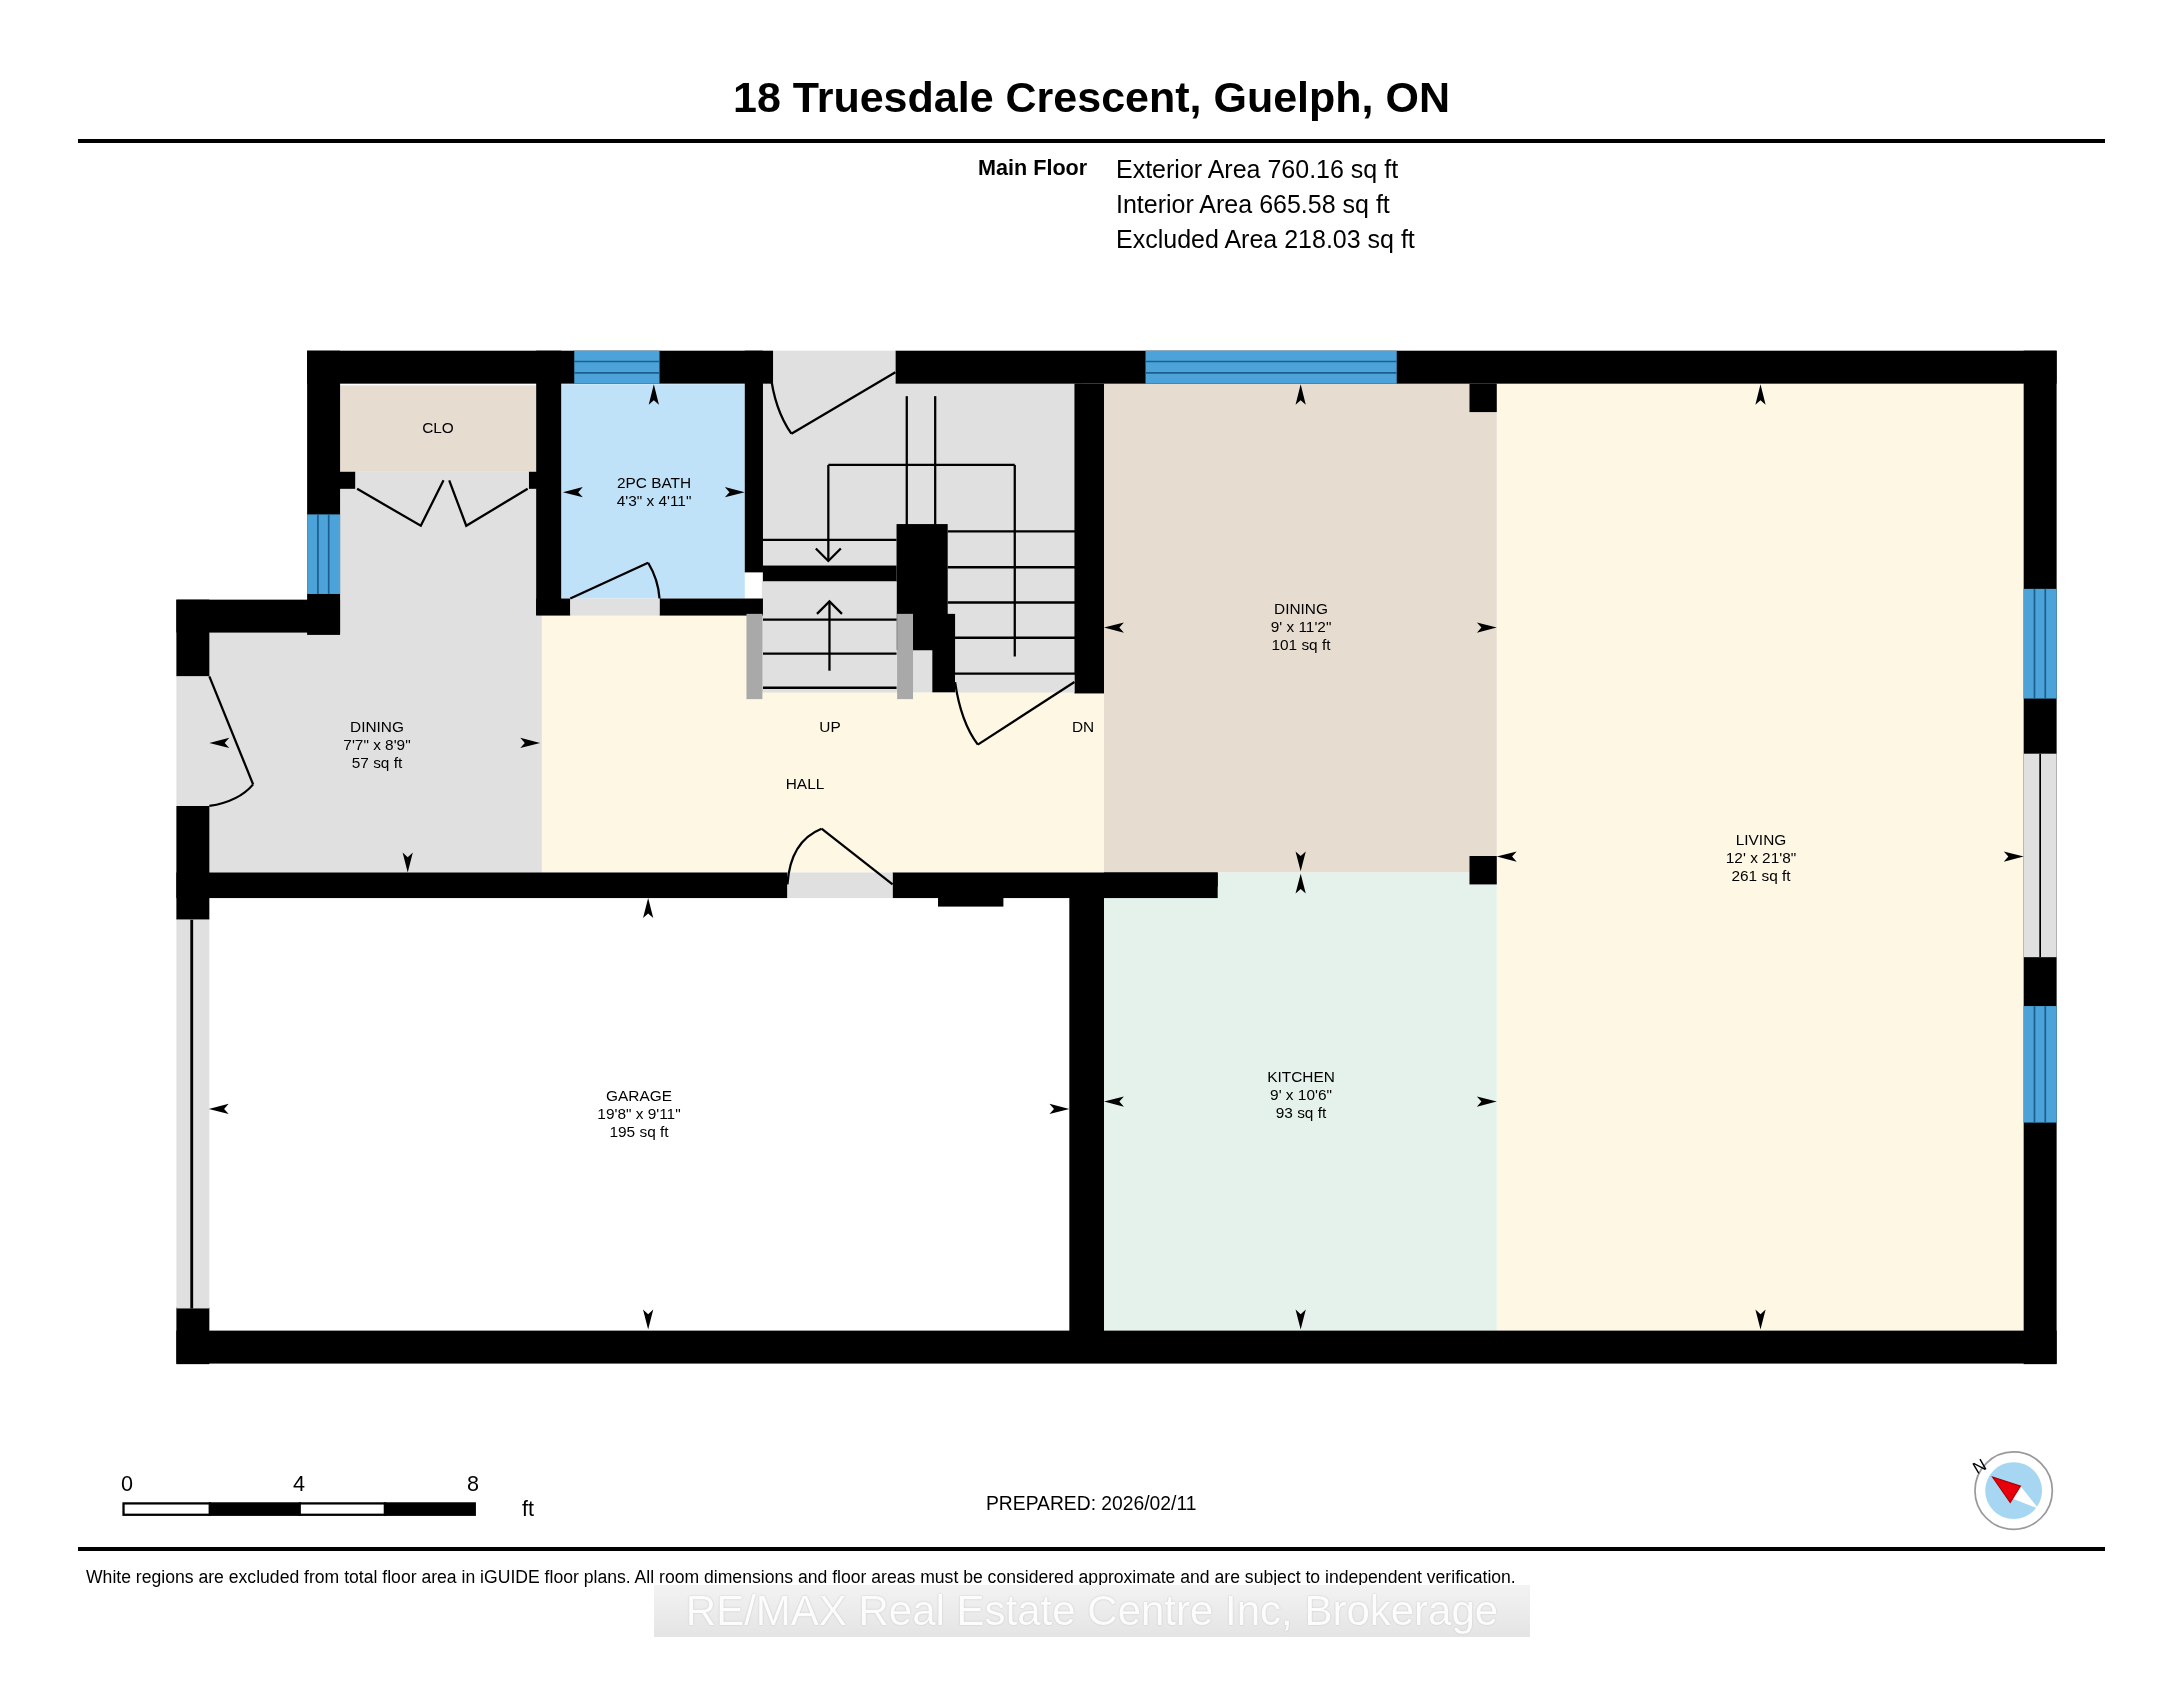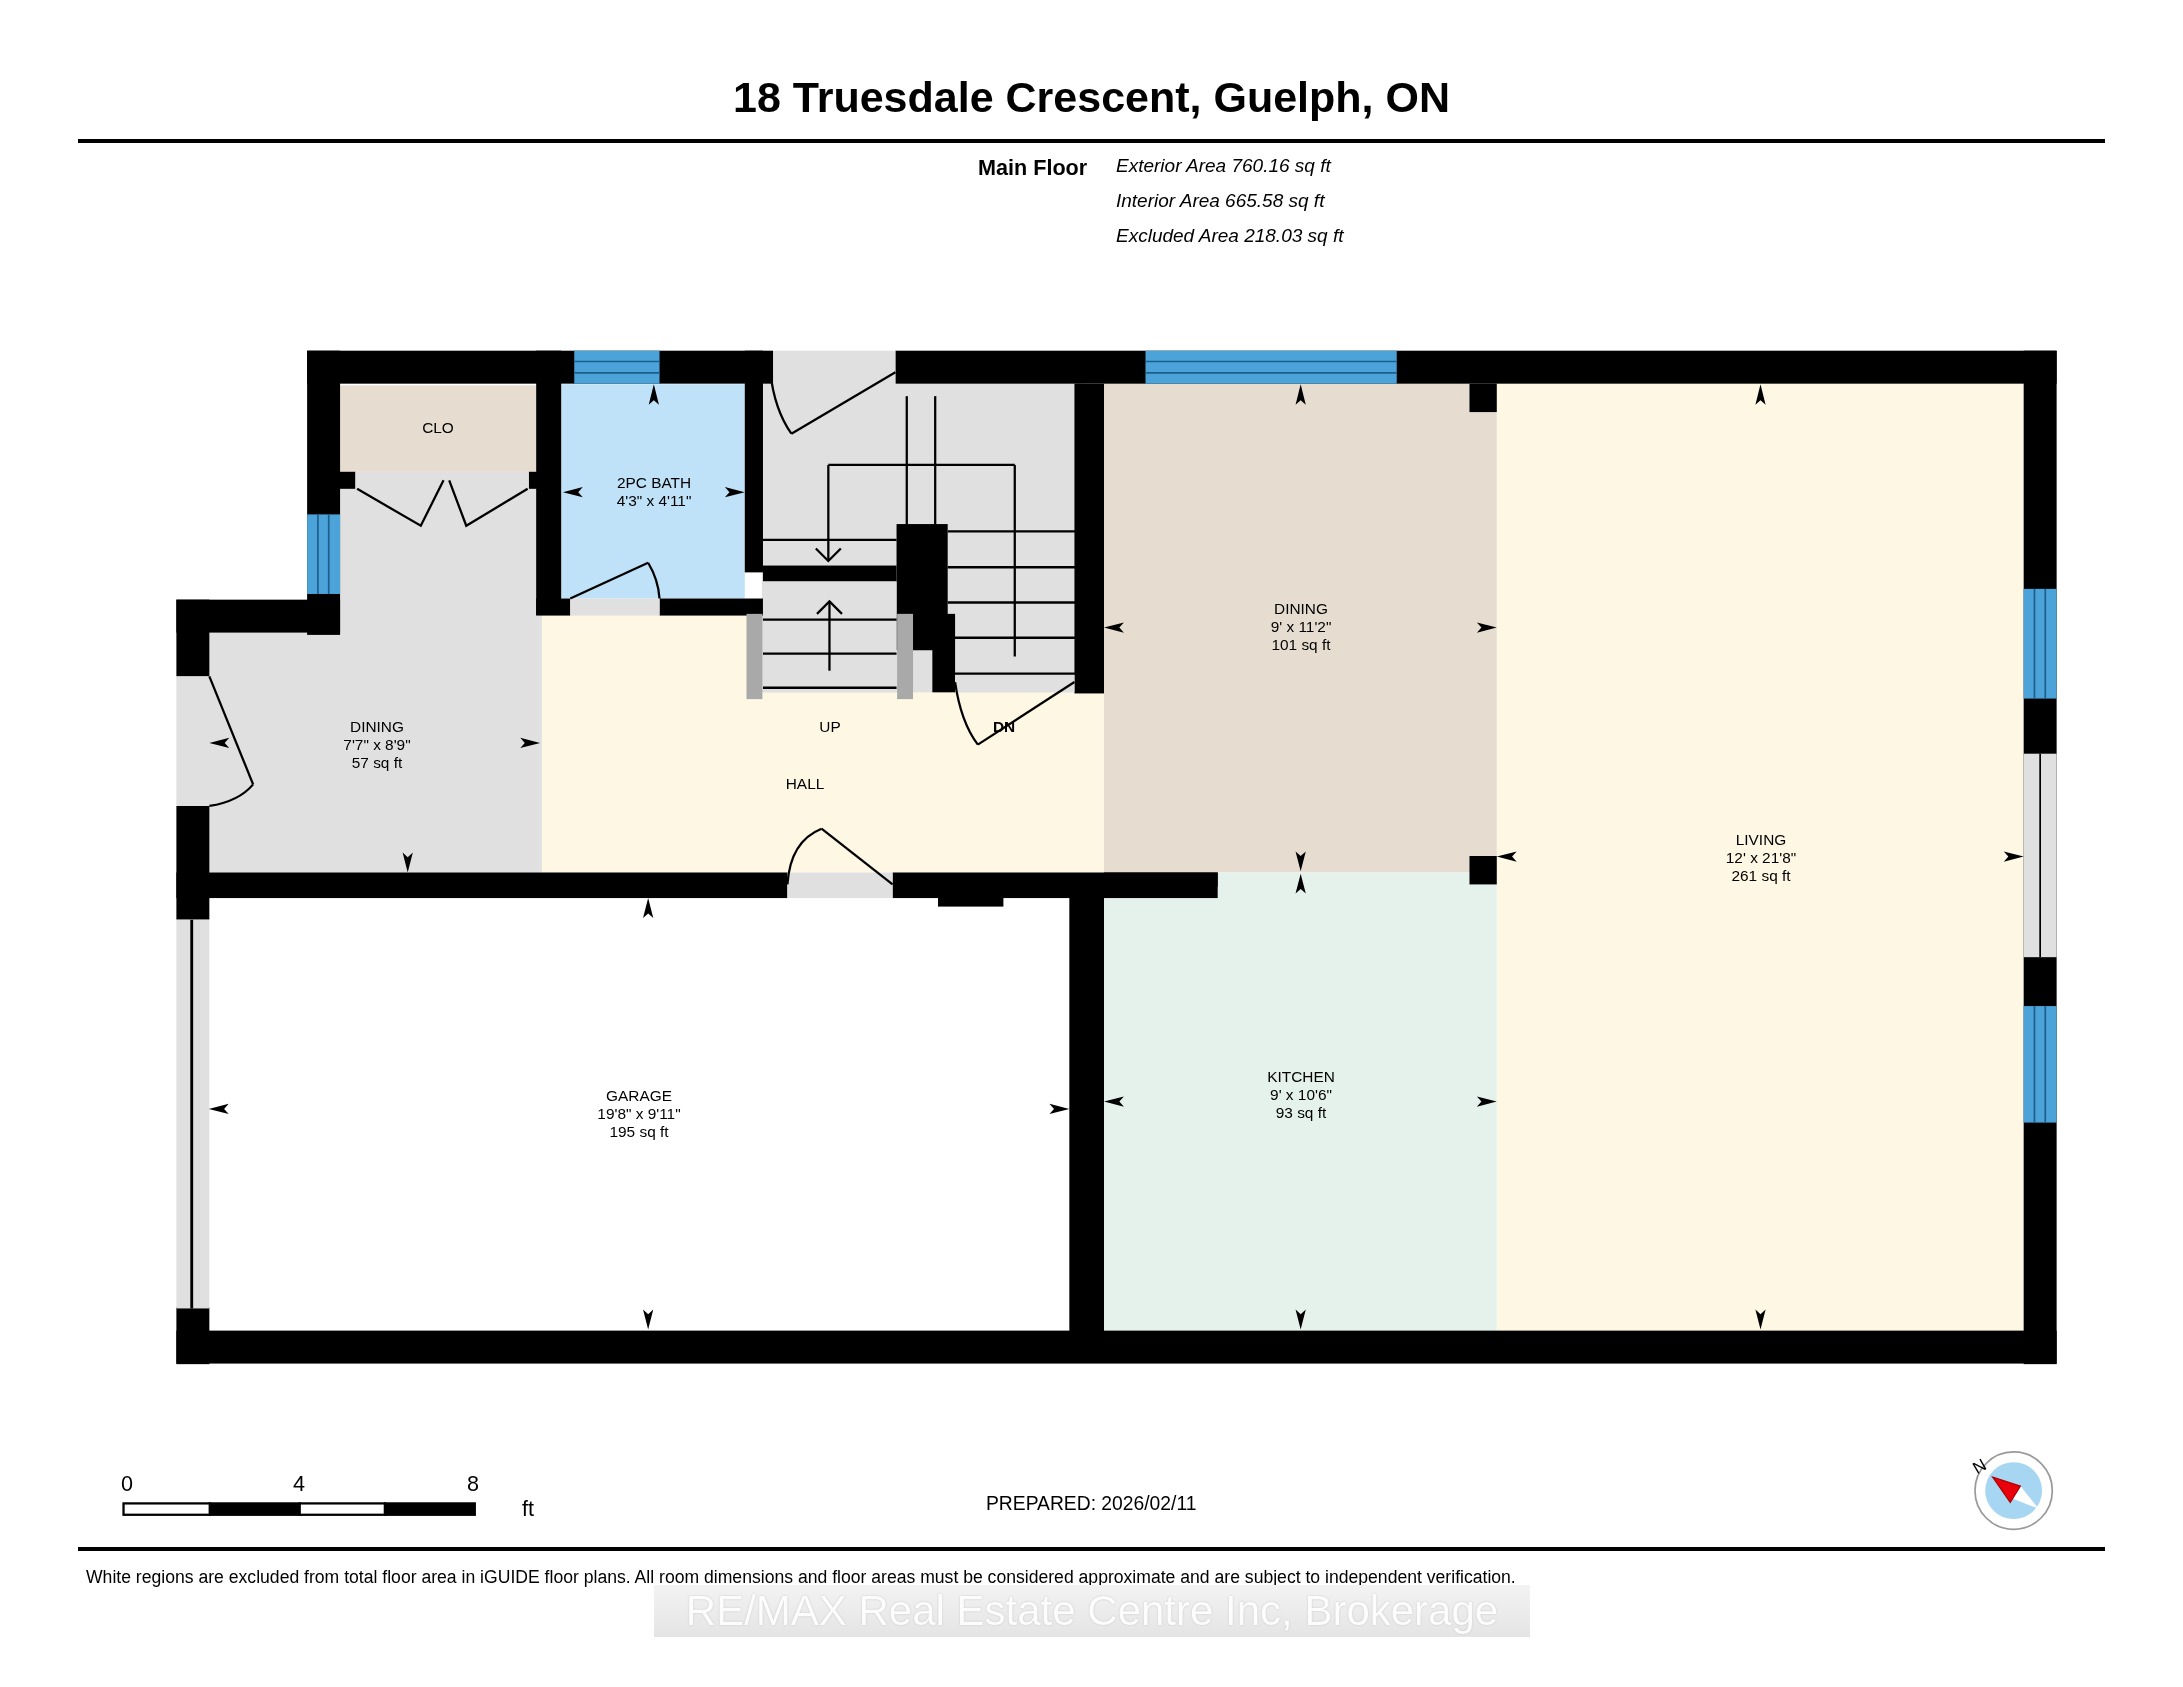--- a/index.html
+++ b/index.html
@@ -2,21 +2,21 @@
 <html style="font-size:9px"><head>
 <meta charset="utf-8">
 <style>
   html, body { margin: 0; padding: 0; background: #ffffff; }
   body { width: 2183px; height: 1687px; position: relative; overflow: hidden; font-family: "Liberation Sans", sans-serif; color: #000; }
   .title { position: absolute; left: 0; width: 2183px; top: 73px; text-align: center; font-size: 43px; font-weight: bold; letter-spacing: 0px; }
   .rule { position: absolute; left: 78px; width: 2027px; height: 4px; background: #000; }
   .rule.top { top: 139px; }
   .rule.bottom { top: 1547px; }
   .floor-label { position: absolute; left: 978px; top: 155px; font-size: 21.6px; font-weight: bold; }
-  .area-line { position: absolute; left: 1116px; font-size: 19px; font-style: italic; }
+  .area-line { position: absolute; left: 1116px; font-size: 25px; }
   .plan { position: absolute; left: 0; top: 0; width: 2183px; height: 1687px; }
   .room-label { position: absolute; text-align: center; font-size: 15.4px; line-height: 18px; transform: translateX(-50%); white-space: nowrap; }
   .room-label span { display: block; }
   .scale-label { position: absolute; font-size: 21.6px; }
   .prepared { position: absolute; left: 986px; top: 1493px; font-size: 19.3px; }
   .disclaimer { position: absolute; left: 86px; top: 1567px; font-size: 17.6px; white-space: nowrap; }
   .watermark { position: absolute; left: 654px; top: 1585px; width: 876px; height: 52px; font-size: 42px; color: rgba(255,255,255,0.95); text-align: center; line-height: 52px; background: linear-gradient(#f3f3f3,#e4e4e4); text-shadow: 0 0 1.7px #bbb; white-space: nowrap; }
   .compass { position: absolute; left: 1967px; top: 1444px; width: 91px; height: 91px; }
 </style>
 </head>
@@ -219,21 +219,21 @@
   <span>DINING</span>
   <span>7'7" x 8'9"</span>
   <span>57 sq ft</span>
 </div>
 <div class="room-label" style="left:805px; top:775px;">
   <span>HALL</span>
 </div>
 <div class="room-label" style="left:830px; top:718px;">
   <span>UP</span>
 </div>
-<div class="room-label" style="left:1004px; top:718px;font-weight:bold;">
+<div class="room-label" style="left:1083px; top:718px;">
   <span>DN</span>
 </div>
 <div class="room-label" style="left:1301px; top:600px;">
   <span>DINING</span>
   <span>9' x 11'2"</span>
   <span>101 sq ft</span>
 </div>
 <div class="room-label" style="left:1761px; top:831px;">
   <span>LIVING</span>
   <span>12' x 21'8"</span>

